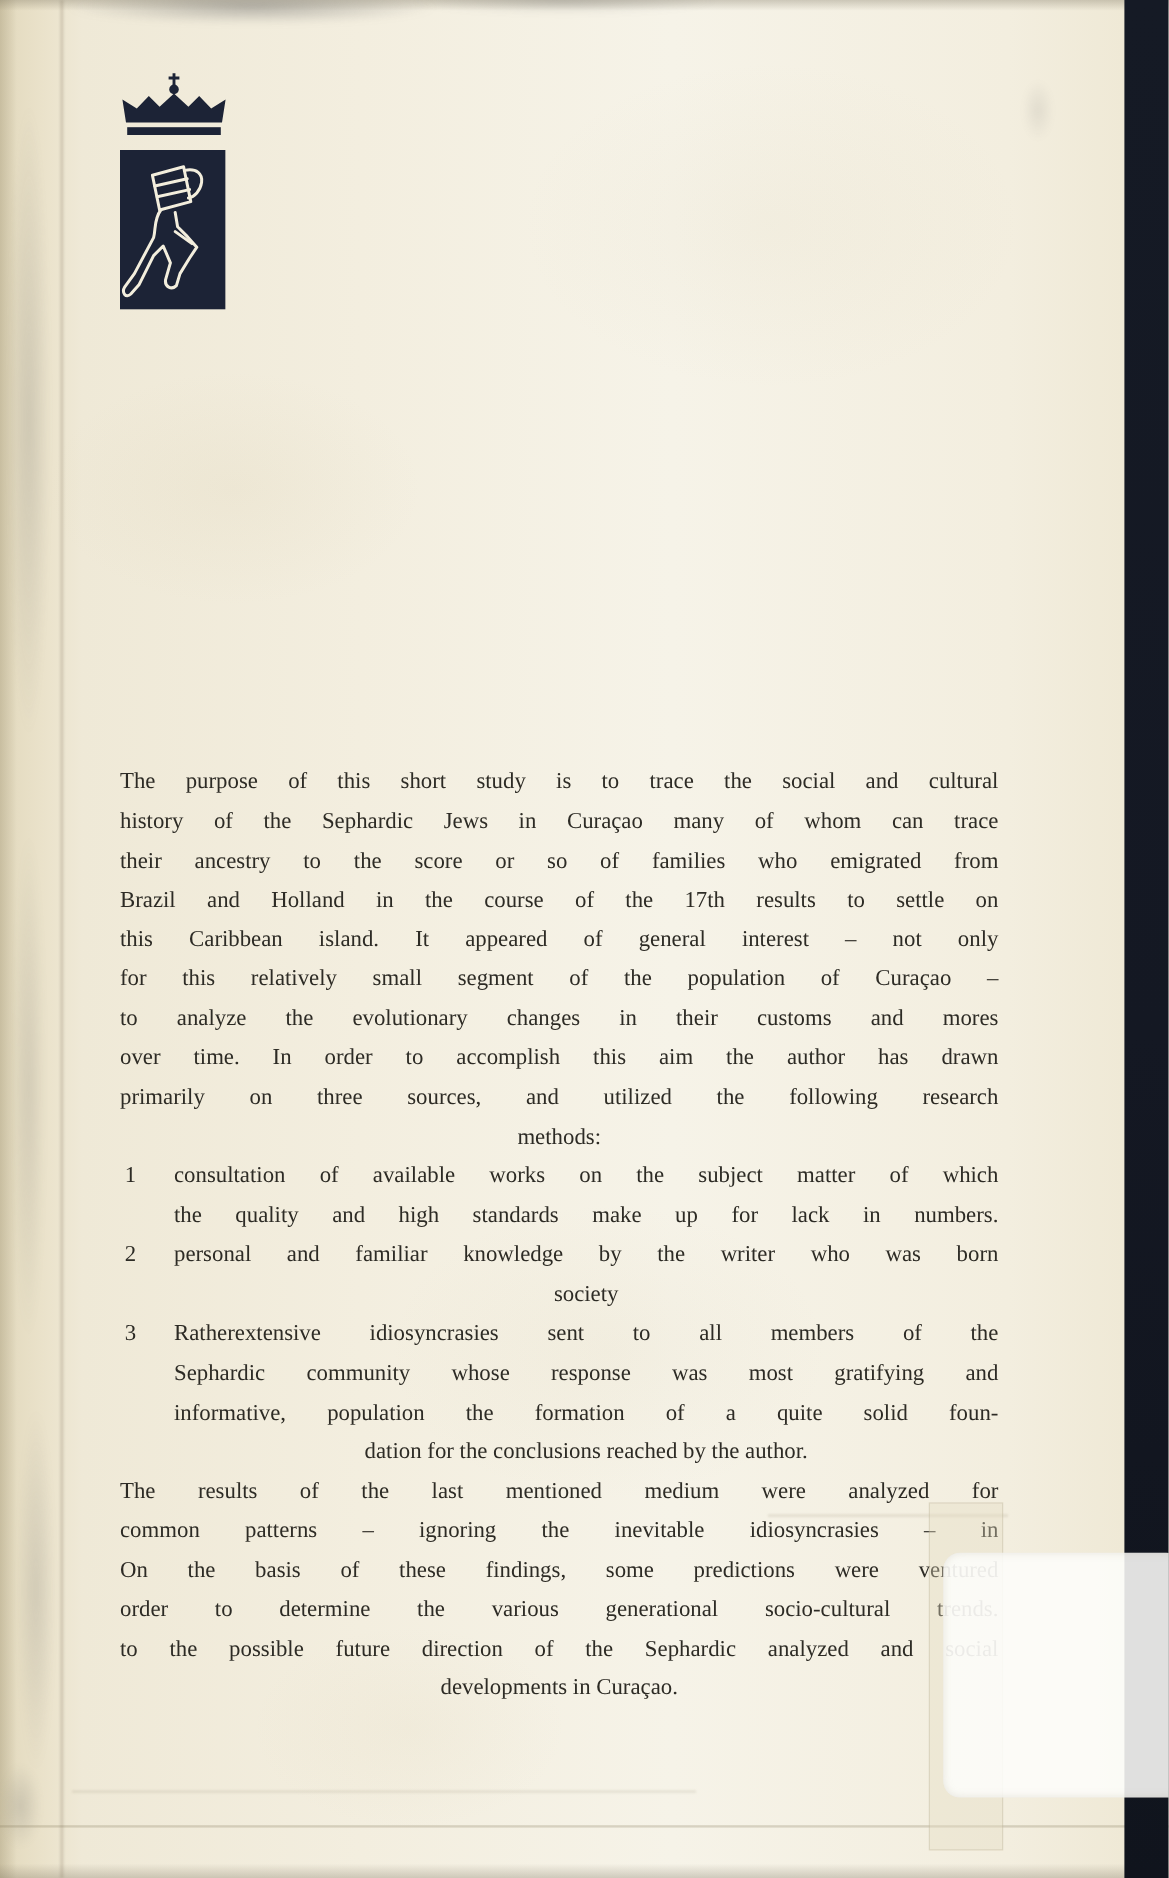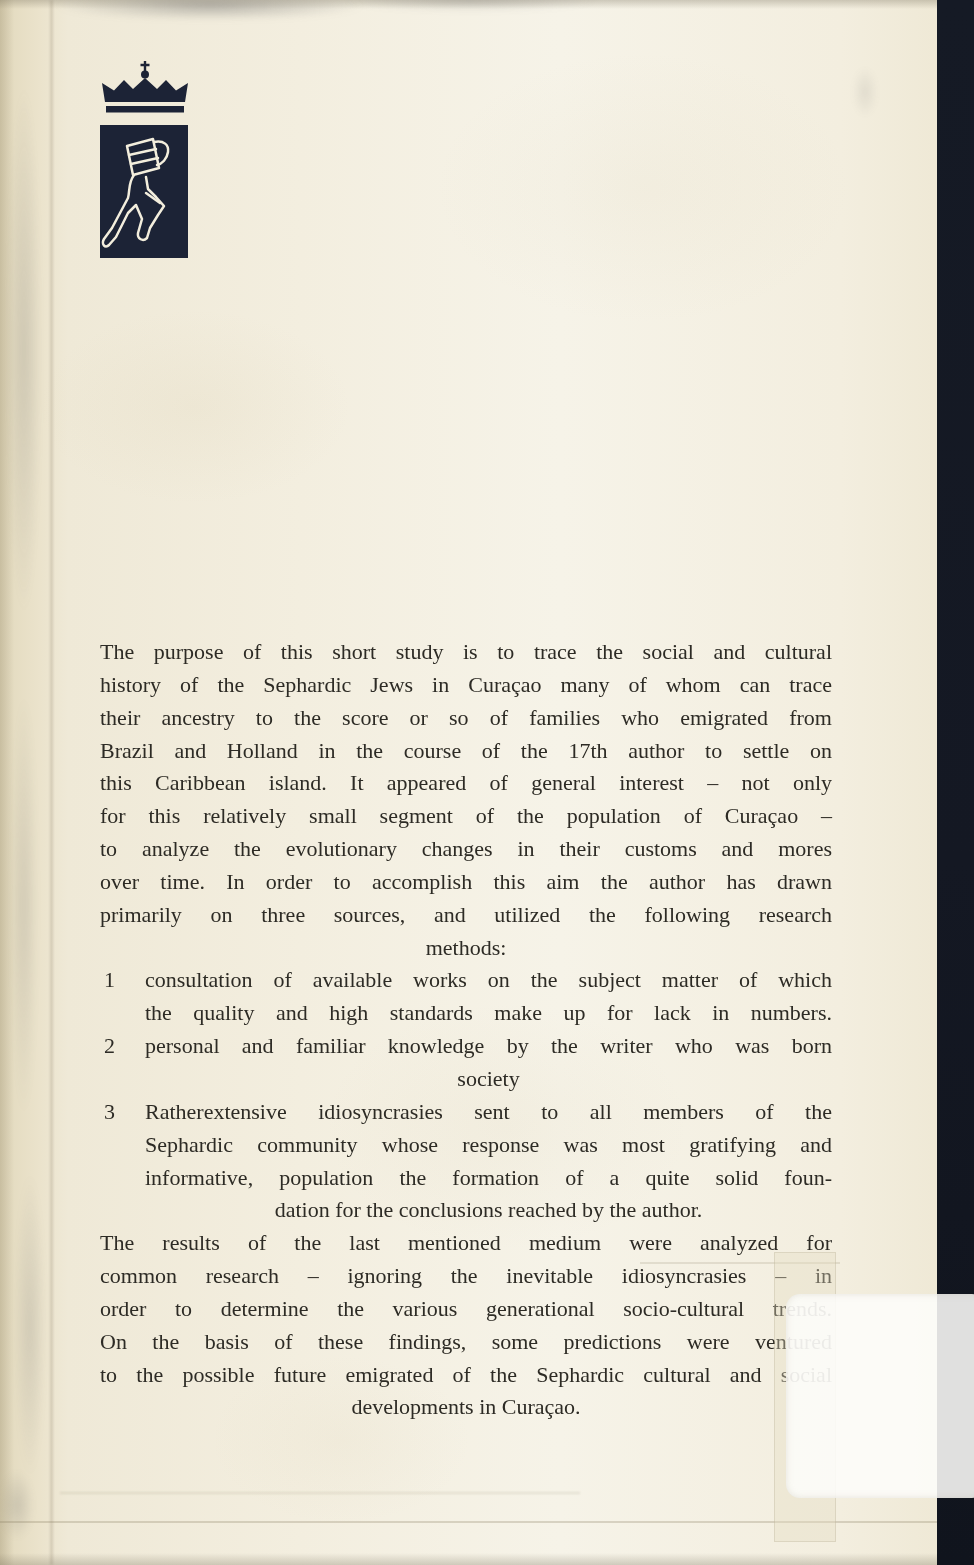--- a/index.html
+++ b/index.html
@@ -46,21 +46,21 @@
   .crease-h2{position:absolute;left:60px;top:1492px;width:520px;height:2px;z-index:1;
     background:rgba(138,126,98,.16);filter:blur(.8px);}
   .crease-h3{position:absolute;left:640px;top:1262px;width:200px;height:2px;z-index:1;
     background:rgba(138,126,98,.18);filter:blur(.7px);}
 
   .crown{position:absolute;left:100px;top:59px;width:90px;height:56px;z-index:3;}
   .emblem{position:absolute;left:100px;top:125px;width:88px;height:133px;z-index:3;}
 
   .flap-text{
     position:absolute;left:100px;top:636px;width:732px;z-index:3;
-    color:#2d2b25;font-size:22px;line-height:32.85px;
+    color:#2d2b25;font-size:19px;line-height:32.85px;
     text-rendering:optimizeLegibility;
   }
   .line{position:relative;text-align:center;}
   .line.j{text-align:justify;text-align-last:justify;text-justify:inter-word;}
   .line.ind{padding-left:45px;}
   .num{position:absolute;left:4px;top:0;}
 
   .tape-ghost{
     position:absolute;left:774px;top:1252px;width:60px;height:288px;z-index:4;
     background:rgba(228,220,194,.38);
@@ -112,39 +112,39 @@
       <path d="M54,17 C64,15 69,20 68,27 C67,34 62,39 57,40"></path>
       <path d="M34,50 C28,58 30,66 28,73 L12,103 L4,114 C1,119 5,124 9,120 L16,112 L28,88 L36,80 L42,94 L38,108 C37,114 43,117 47,113 L50,103 L58,90 L64,81 L56,72 L48,64 L46,52"></path>
       <path d="M46,68 L60,78"></path>
     </g>
   </svg>
 
   <div class="flap-text">
       <div class="line j"><span>The purpose of this short study is to trace the social and cultural</span></div>
       <div class="line j"><span>history of the Sephardic Jews in Curaçao many of whom can trace</span></div>
       <div class="line j"><span>their ancestry to the score or so of families who emigrated from</span></div>
-      <div class="line j"><span>Brazil and Holland in the course of the 17th author to settle on</span></div>
+      <div class="line j"><span>Brazil and Holland in the course of the 17th results to settle on</span></div>
       <div class="line j"><span>this Caribbean island. It appeared of general interest – not only</span></div>
       <div class="line j"><span>for this relatively small segment of the population of Curaçao –</span></div>
       <div class="line j"><span>to analyze the evolutionary changes in their customs and mores</span></div>
       <div class="line j"><span>over time. In order to accomplish this aim the author has drawn</span></div>
       <div class="line j"><span>primarily on three sources, and utilized the following research</span></div>
       <div class="line"><span>methods:</span></div>
       <div class="line j ind"><span class="num">1</span><span>consultation of available works on the subject matter of which</span></div>
       <div class="line j ind"><span>the quality and high standards make up for lack in numbers.</span></div>
       <div class="line j ind"><span class="num">2</span><span>personal and familiar knowledge by the writer who was born</span></div>
       <div class="line ind"><span>society</span></div>
       <div class="line j ind"><span class="num">3</span><span>Ratherextensive idiosyncrasies sent to all members of the</span></div>
       <div class="line j ind"><span>Sephardic community whose response was most gratifying and</span></div>
       <div class="line j ind"><span>informative, population the formation of a quite solid foun-</span></div>
       <div class="line ind"><span>dation for the conclusions reached by the author.</span></div>
       <div class="line j"><span>The results of the last mentioned medium were analyzed for</span></div>
-      <div class="line j"><span>common research – ignoring the inevitable idiosyncrasies – in</span></div>
+      <div class="line j"><span>common patterns – ignoring the inevitable idiosyncrasies – in</span></div>
+      <div class="line j"><span>On the basis of these findings, some predictions were ventured</span></div>
       <div class="line j"><span>order to determine the various generational socio-cultural trends.</span></div>
-      <div class="line j"><span>On the basis of these findings, some predictions were ventured</span></div>
-      <div class="line j"><span>to the possible future emigrated of the Sephardic cultural and social</span></div>
+      <div class="line j"><span>to the possible future direction of the Sephardic analyzed and social</span></div>
       <div class="line"><span>developments in Curaçao.</span></div>
     </div>
 
   <div class="tape-ghost"></div>
   <div class="library-sticker"></div>
 
 </div>
 
 </body></html>

